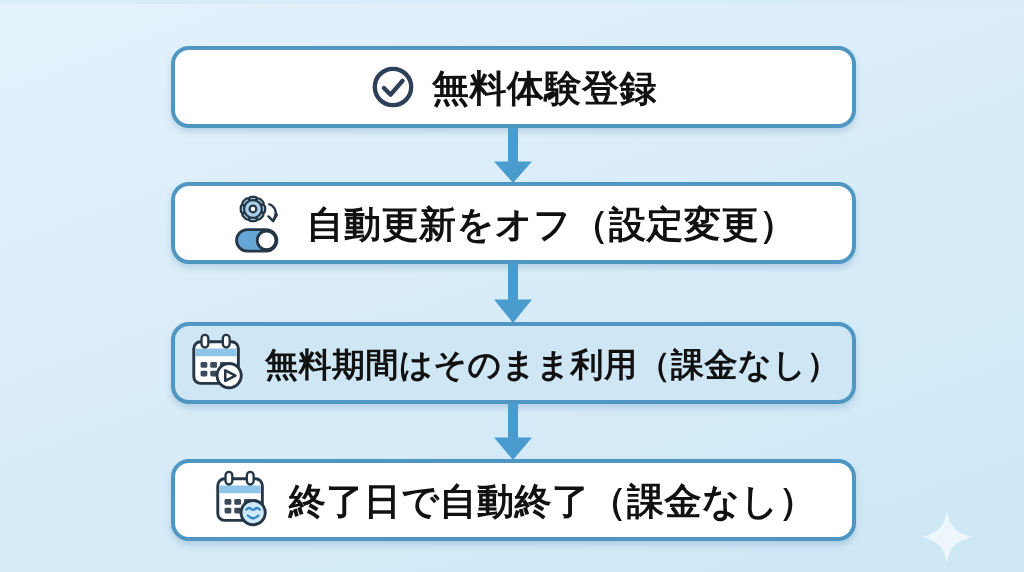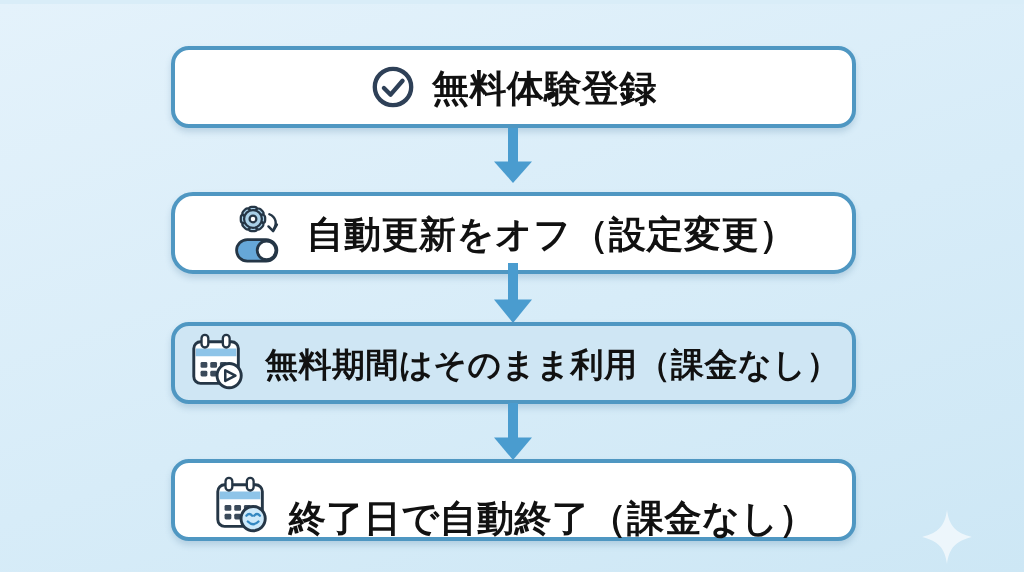--- a/index.html
+++ b/index.html
@@ -19,23 +19,23 @@
     left:171px;width:685px;height:82px;
     box-sizing:border-box;
     border:4px solid #4f97c2;
     border-radius:18px;
     background:#ffffff;
     display:flex;align-items:center;justify-content:center;
     gap:16px;
     box-shadow:0 4px 6px rgba(60,110,150,0.22);
   }
   .step-1{top:42px;}
-  .step-2{top:188px;border-radius:22px;}
+  .step-2{top:178px;}
   .step-3{top:318px;}
-  .step-4{top:455px;align-items:flex-end;}
+  .step-4{top:455px;}
   .step-label{
     font-weight:800;
     font-size:37px;
     color:#111111;
     letter-spacing:0.5px;
     white-space:nowrap;
     line-height:1;
     padding-top:2px;
   }
   .step-3 .step-label{font-size:33px;}

